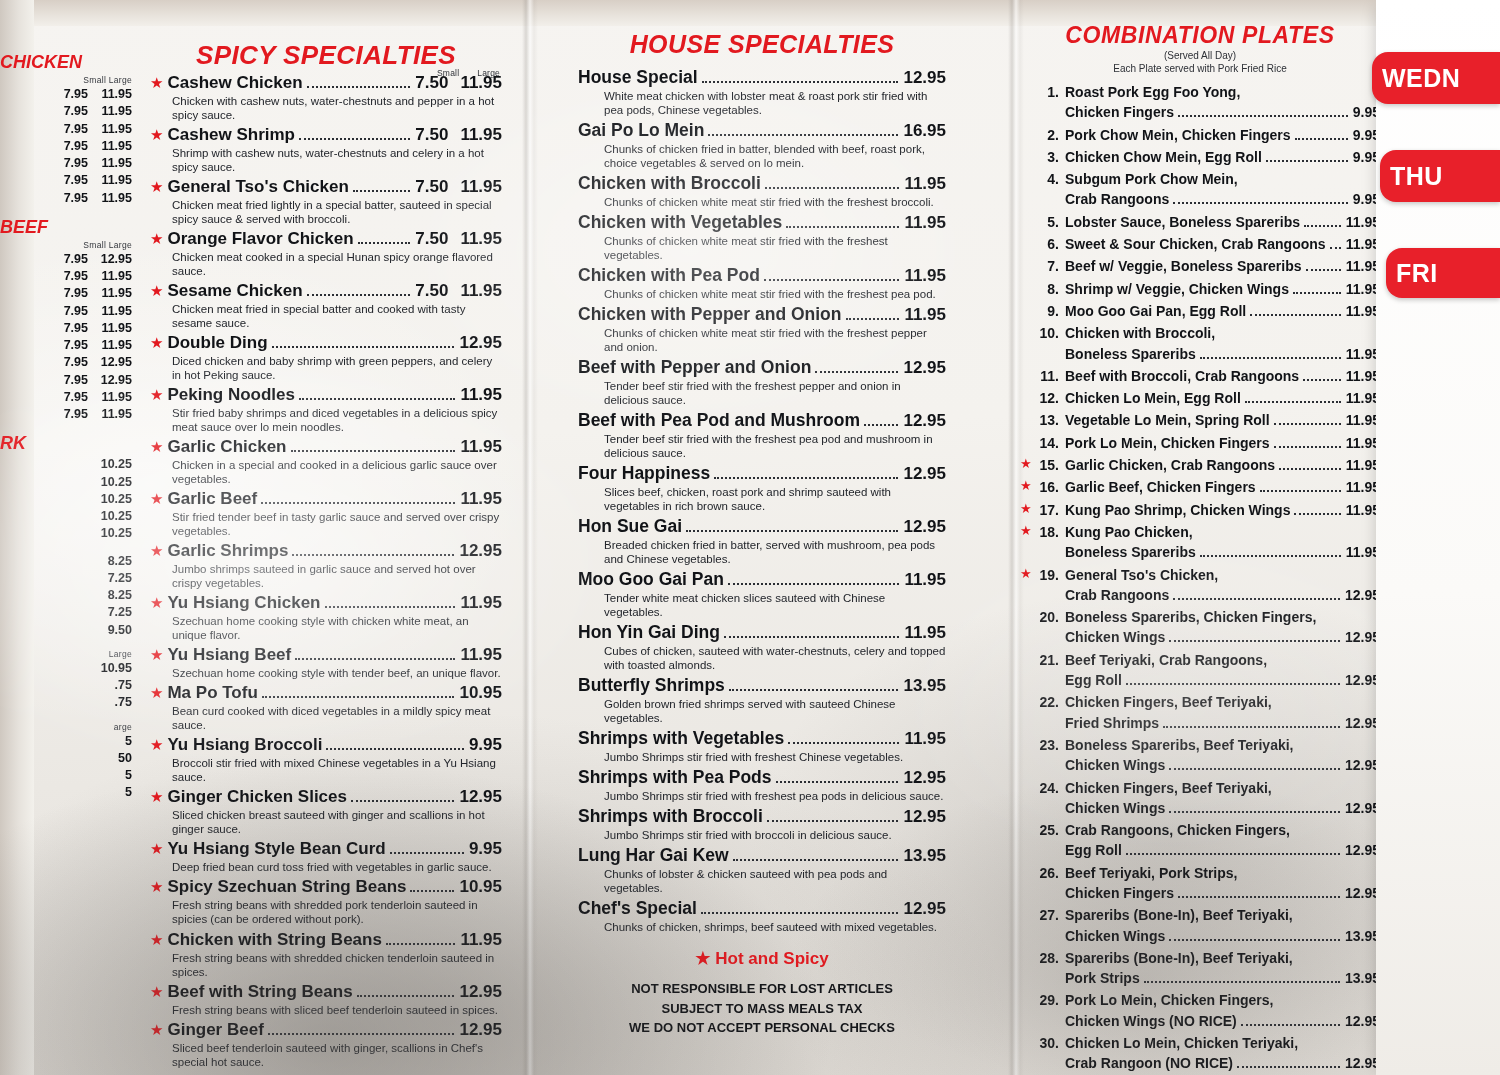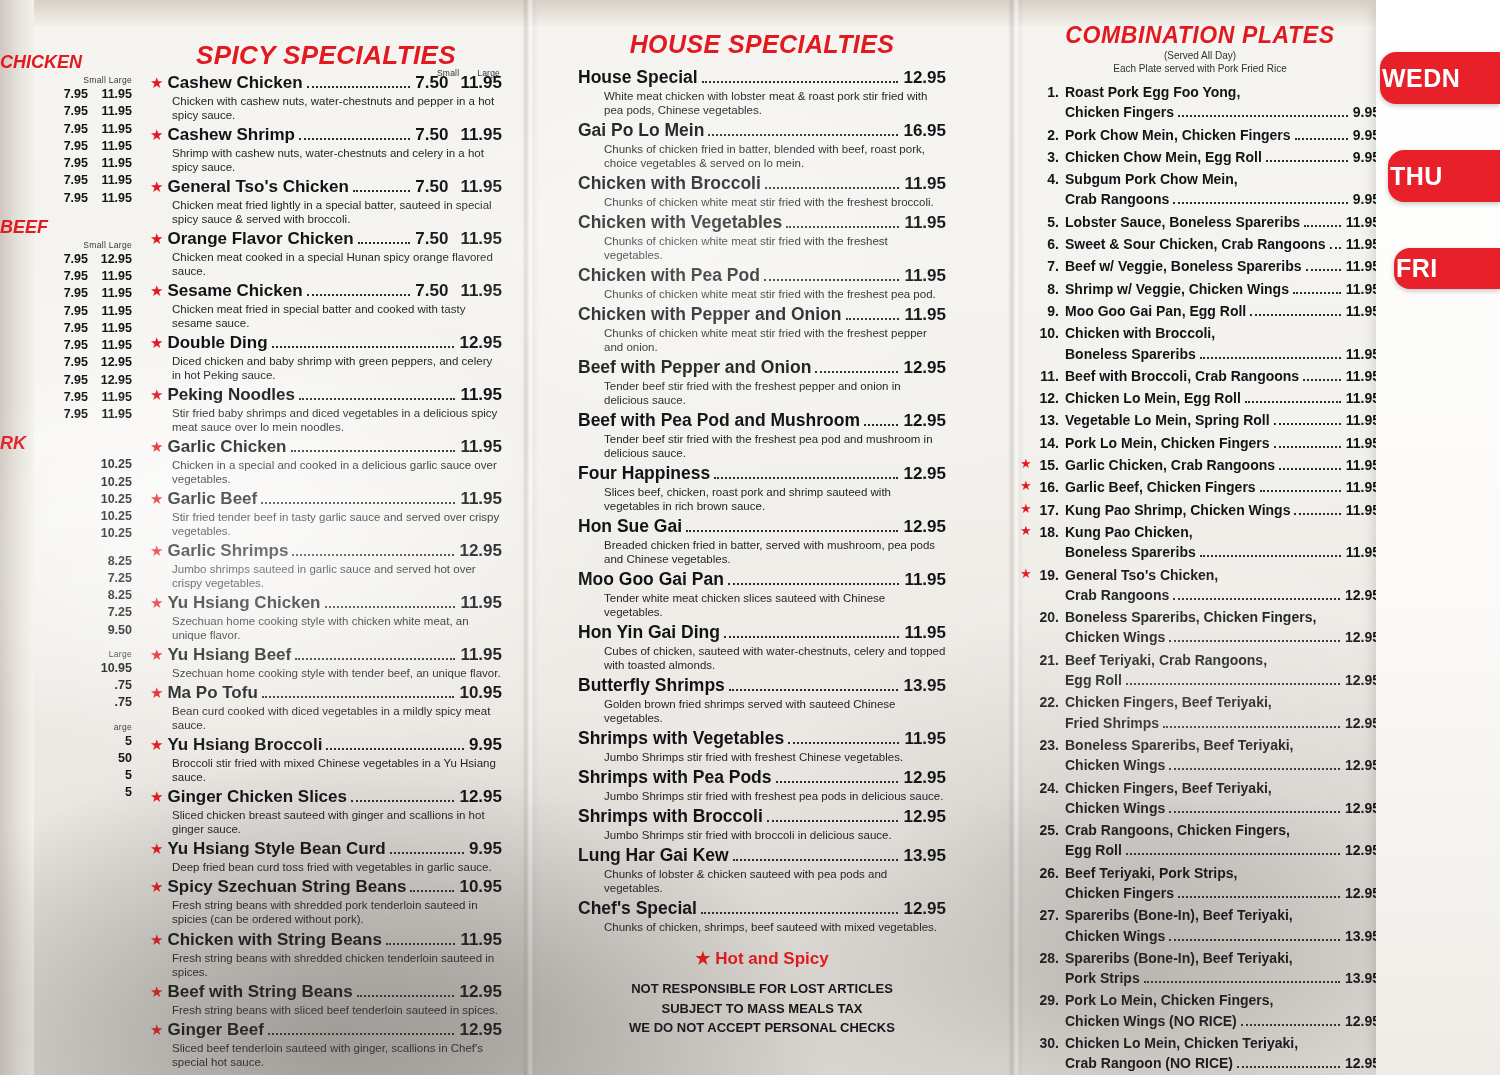--- a/index.html
+++ b/index.html
@@ -71,27 +71,27 @@
     box-shadow: -6px 0 14px -6px rgba(0,0,0,0.18);
   }
   .redtab {
     position: absolute;
     background: #e8202a;
     color: #ffffff;
     font-weight: bold;
     letter-spacing: 0.5px;
     display: flex;
     align-items: center;
-    padding-left: 2px;
+    padding-left: 10px;
     border-radius: 16px 0 0 16px;
     box-shadow: 0 2px 5px rgba(0,0,0,0.22);
   }
   #tabWed { right: 0; top: 52px; width: 118px; height: 52px; font-size: 25px; }
   #tabThu { right: 0; top: 150px; width: 110px; height: 52px; font-size: 25px; }
-  #tabFri { right: 0; top: 248px; width: 104px; height: 41px; font-size: 25px; }
+  #tabFri { right: 0; top: 248px; width: 104px; height: 50px; font-size: 25px; }
 
   
   .col { position: absolute; }
 
   .colhead {
     color: #e2191f;
     font-weight: bold;
     font-style: italic;
     text-align: center;
     letter-spacing: 0.4px;

